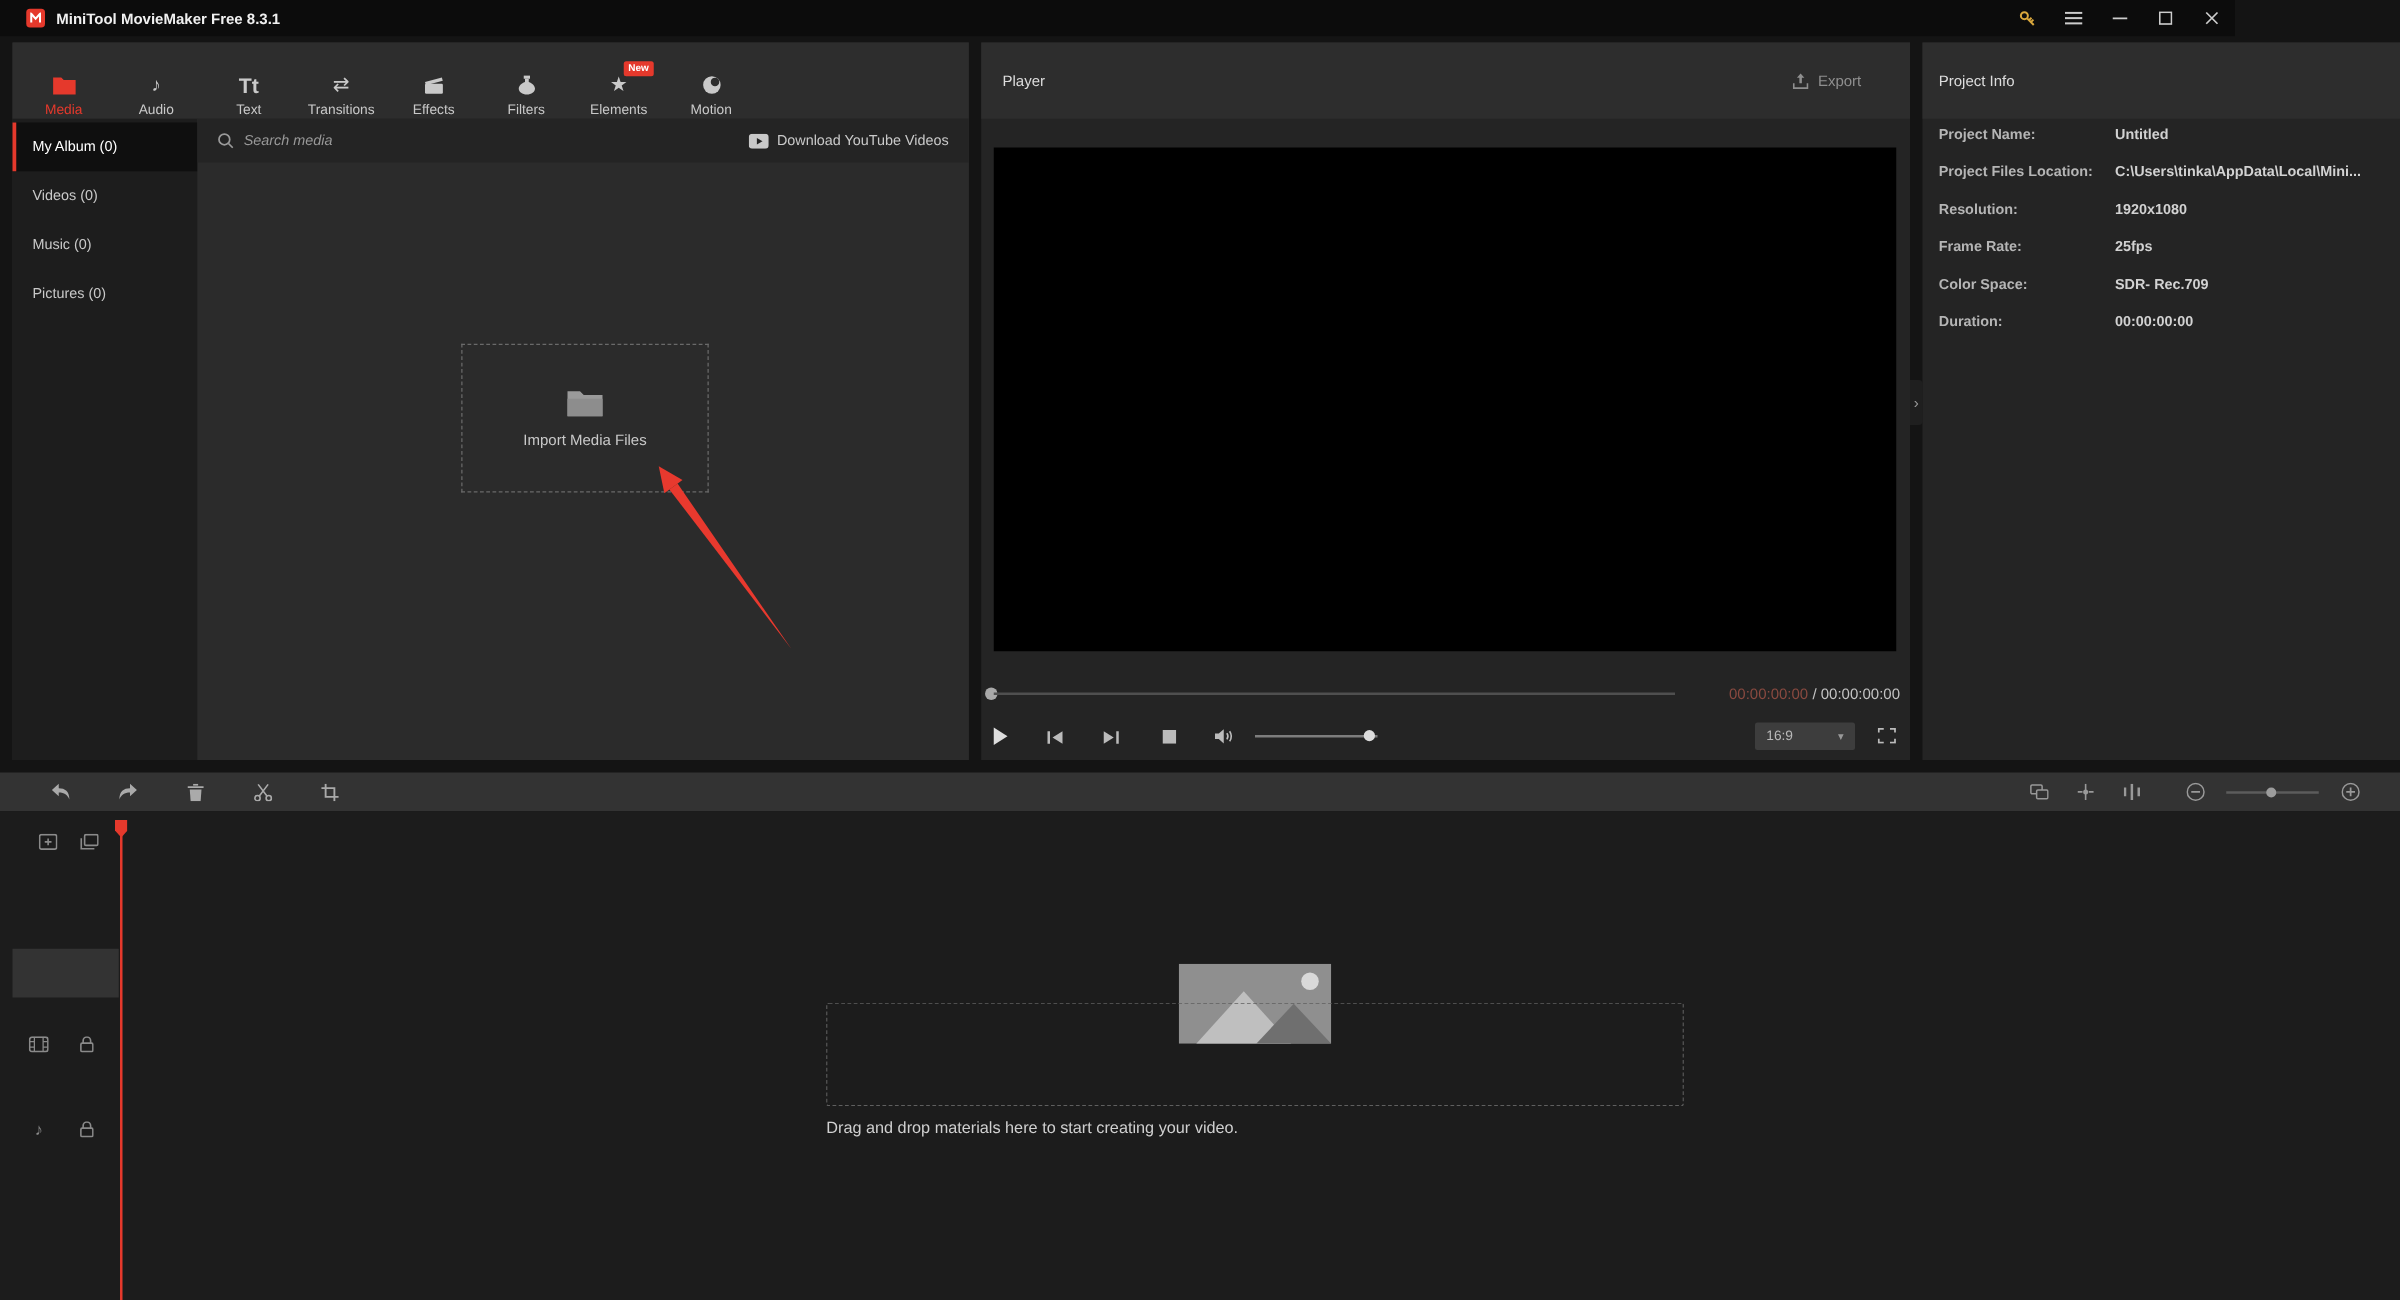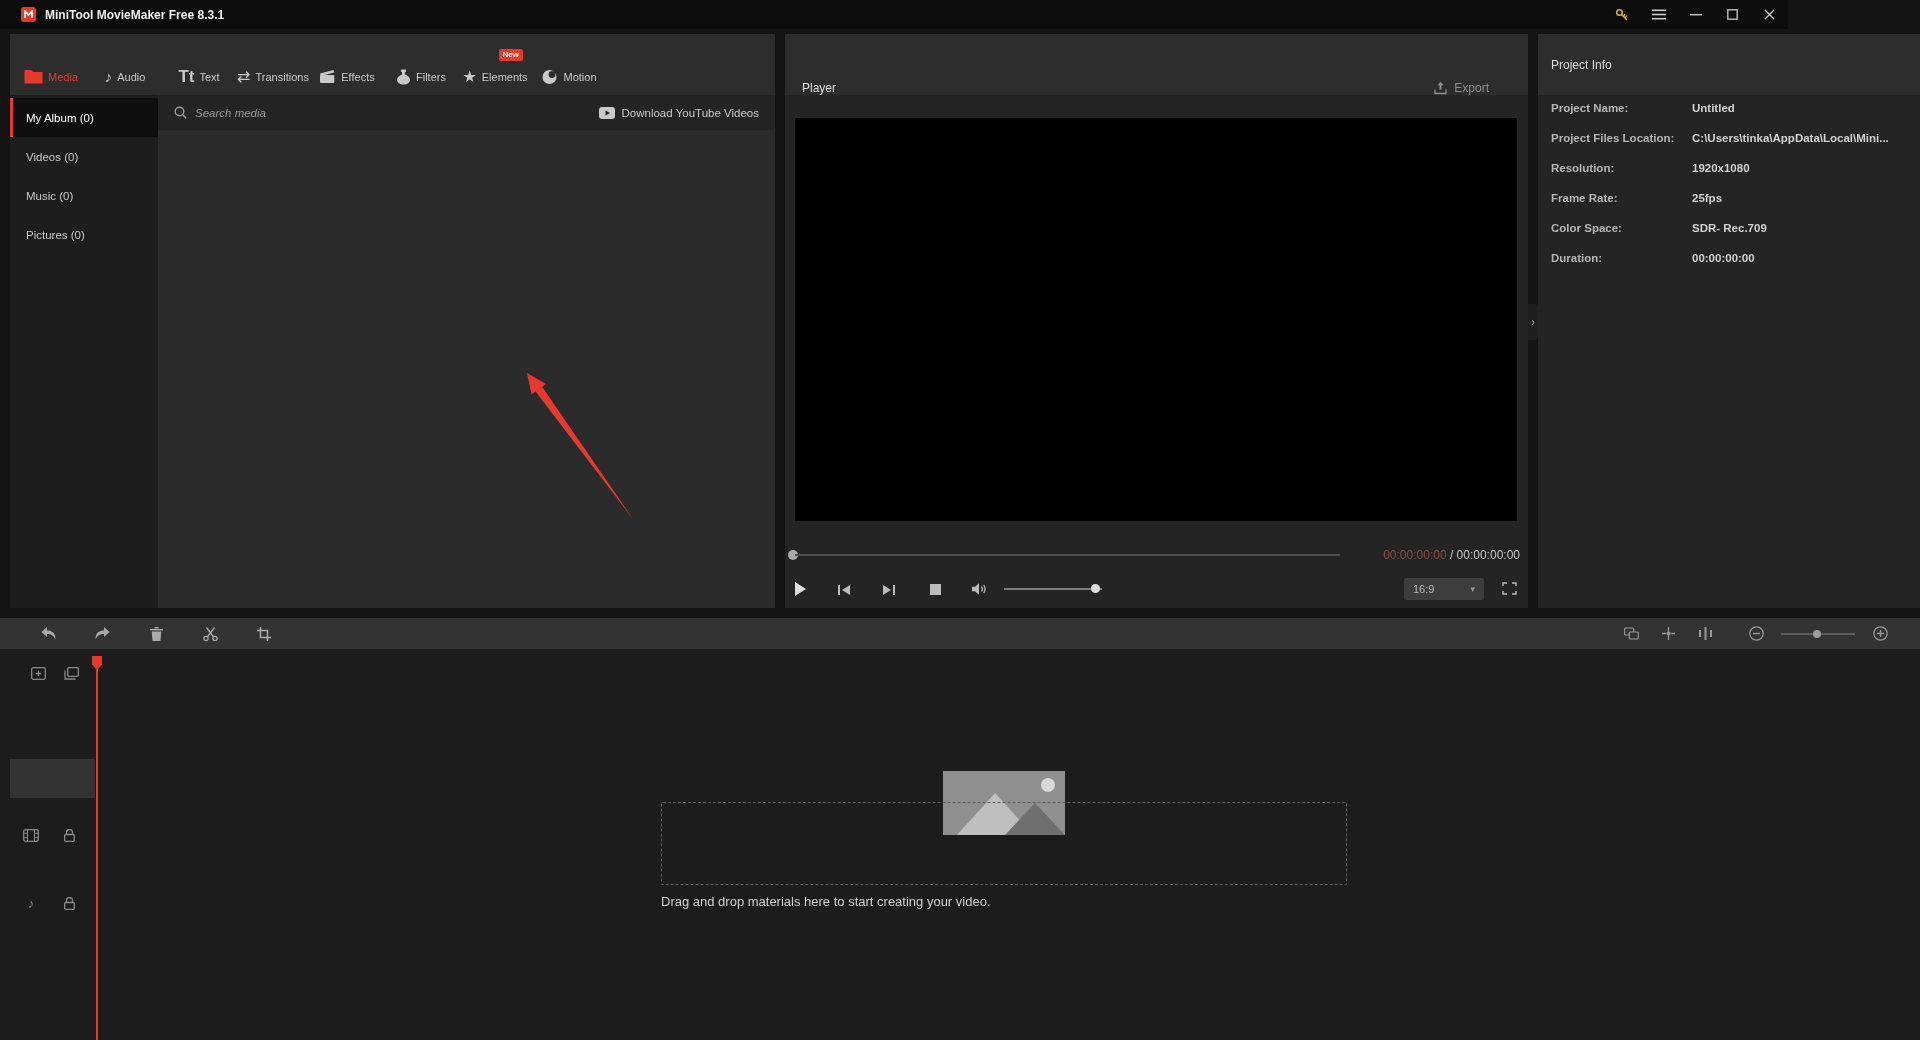--- a/index.html
+++ b/index.html
@@ -8,40 +8,40 @@
   
   .titlebar{position:absolute;left:0;top:0;width:1788px;height:29px;background:#0c0c0c;display:flex;align-items:center;z-index:10;}
   .logo{width:15px;height:15px;background:#e5392c;border-radius:3px;margin-left:21px;display:flex;align-items:center;justify-content:center;flex:none;}
   .app-title{margin-left:9px;font-size:12px;font-weight:bold;color:#f0f0f0;white-space:nowrap;}
   .titlebar-right{margin-left:auto;display:flex;align-items:center;height:100%;}
   .tb-btn{width:37px;height:100%;display:flex;align-items:center;justify-content:center;cursor:pointer;}
 
   
   .left-panel{position:absolute;left:10px;top:34px;width:765px;height:574px;background:#2b2b2b;}
   .tabs-bar{position:absolute;left:0;top:0;width:765px;height:61px;background:#2d2d2d;display:flex;align-items:center;padding-left:4px;}
-  .tab{width:74px;height:100%;display:flex;flex-direction:row;align-items:center;justify-content:center;gap:5px;position:relative;cursor:pointer;margin-top:24px;}
+  .tab{width:74px;height:100%;display:flex;flex-direction:column;align-items:center;justify-content:center;gap:5px;position:relative;cursor:pointer;margin-top:24px;}
   .tab-ic{height:17px;display:flex;align-items:center;justify-content:center;color:#c9c9c9;font-size:15px;line-height:17px;}
   .tab-label{font-size:11px;color:#c9c9c9;}
   .tab.active .tab-label{color:#e5392c;}
   .badge-new{position:absolute;top:3px;right:9px;background:#e5392c;color:#fff;font-size:8px;font-weight:bold;padding:1px 4px;border-radius:2px;line-height:10px;}
   .panel-body{position:absolute;left:0;top:61px;width:765px;height:513px;display:flex;}
   .sidebar{width:148px;height:100%;background:#1d1d1d;padding-top:3px;}
   .side-item{height:39px;display:flex;align-items:center;padding-left:13px;font-size:11.5px;color:#c9c9c9;border-left:3px solid transparent;cursor:pointer;}
   .side-item.active{background:#0f0f0f;border-left-color:#e5392c;color:#fff;}
   .media-area{flex:1;height:100%;background:#2b2b2b;position:relative;}
   .search-row{position:absolute;left:0;top:0;width:100%;height:35px;background:#242424;display:flex;align-items:center;padding:0 16px;}
   .search-input{background:transparent;border:none;outline:none;color:#bbb;font-size:11.5px;margin-left:8px;width:190px;font-family:inherit;font-style:italic;}
   .search-input::placeholder{color:#999;}
   .yt-link{margin-left:auto;display:flex;align-items:center;gap:7px;font-size:11.5px;color:#c9c9c9;cursor:pointer;}
   .import-box{position:absolute;left:211px;top:180px;width:198px;height:119px;border:1px dashed #6a6a6a;display:flex;flex-direction:column;align-items:center;justify-content:center;gap:11px;cursor:pointer;}
   .import-label{font-size:12px;color:#c9c9c9;}
 
   
   .player-panel{position:absolute;left:785px;top:34px;width:743px;height:574px;background:#242424;}
-  .player-header{height:61px;background:#2d2d2d;display:flex;align-items:flex-end;padding:0 17px;}
+  .player-header{height:61px;background:#2d2d2d;display:flex;align-items:center;padding:0 17px;}
   .panel-title{font-size:12px;color:#ddd;}
   .export-btn{margin-left:auto;display:flex;align-items:center;gap:7px;color:#8f8f8f;font-size:12px;cursor:pointer;margin-right:22px;}
   .video-area{position:absolute;left:10px;top:84px;width:722px;height:403px;background:#000;}
   .seek-handle{position:absolute;left:3px;top:516px;width:10px;height:10px;border-radius:50%;background:#a9a9a9;cursor:pointer;}
   .seek-line{position:absolute;left:10px;top:520px;width:545px;height:2px;background:#4f4f4f;cursor:pointer;}
   .time-display{position:absolute;right:8px;top:514px;font-size:12px;color:#c4c4c4;white-space:pre;}
   .time-current{color:#8a4a40;}
   .controls-row{position:absolute;left:0;top:540px;width:743px;height:30px;}
   .ctl{position:absolute;display:flex;align-items:center;justify-content:center;cursor:pointer;}
   .vol-line{position:absolute;left:219px;top:14px;width:98px;height:2px;background:#7d7d7d;cursor:pointer;}
@@ -201,20 +201,29 @@
           <span style="display:flex;">
             <svg width="16" height="12" viewBox="0 0 16 12">
                 <rect width="16" height="12" rx="3" fill="#c9c9c9"></rect>
                 <polygon points="6.5,3.4 11,6 6.5,8.6" fill="#242424"></polygon>
               </svg>
           </span>
           <span>Download YouTube Videos</span>
         </div>
       </div>
 
+      <div class="import-box">
+        <span style="display:flex;">
+          <svg width="30" height="23" viewBox="0 0 30 23">
+              <path d="M1 2 H11 L14 5 H29 V22 H1 Z" fill="#9a9a9a"></path>
+              <rect x="1" y="8" width="28" height="14" fill="#8d8d8d"></rect>
+            </svg>
+        </span>
+        <span class="import-label">Import Media Files</span>
+      </div>
     </div>
   </div>
 </div>
 
 <div class="player-panel">
   <div class="player-header">
     <span class="panel-title">Player</span>
     <div class="export-btn">
       <span style="display:flex;">
         <svg width="13" height="14" viewBox="0 0 13 14">

